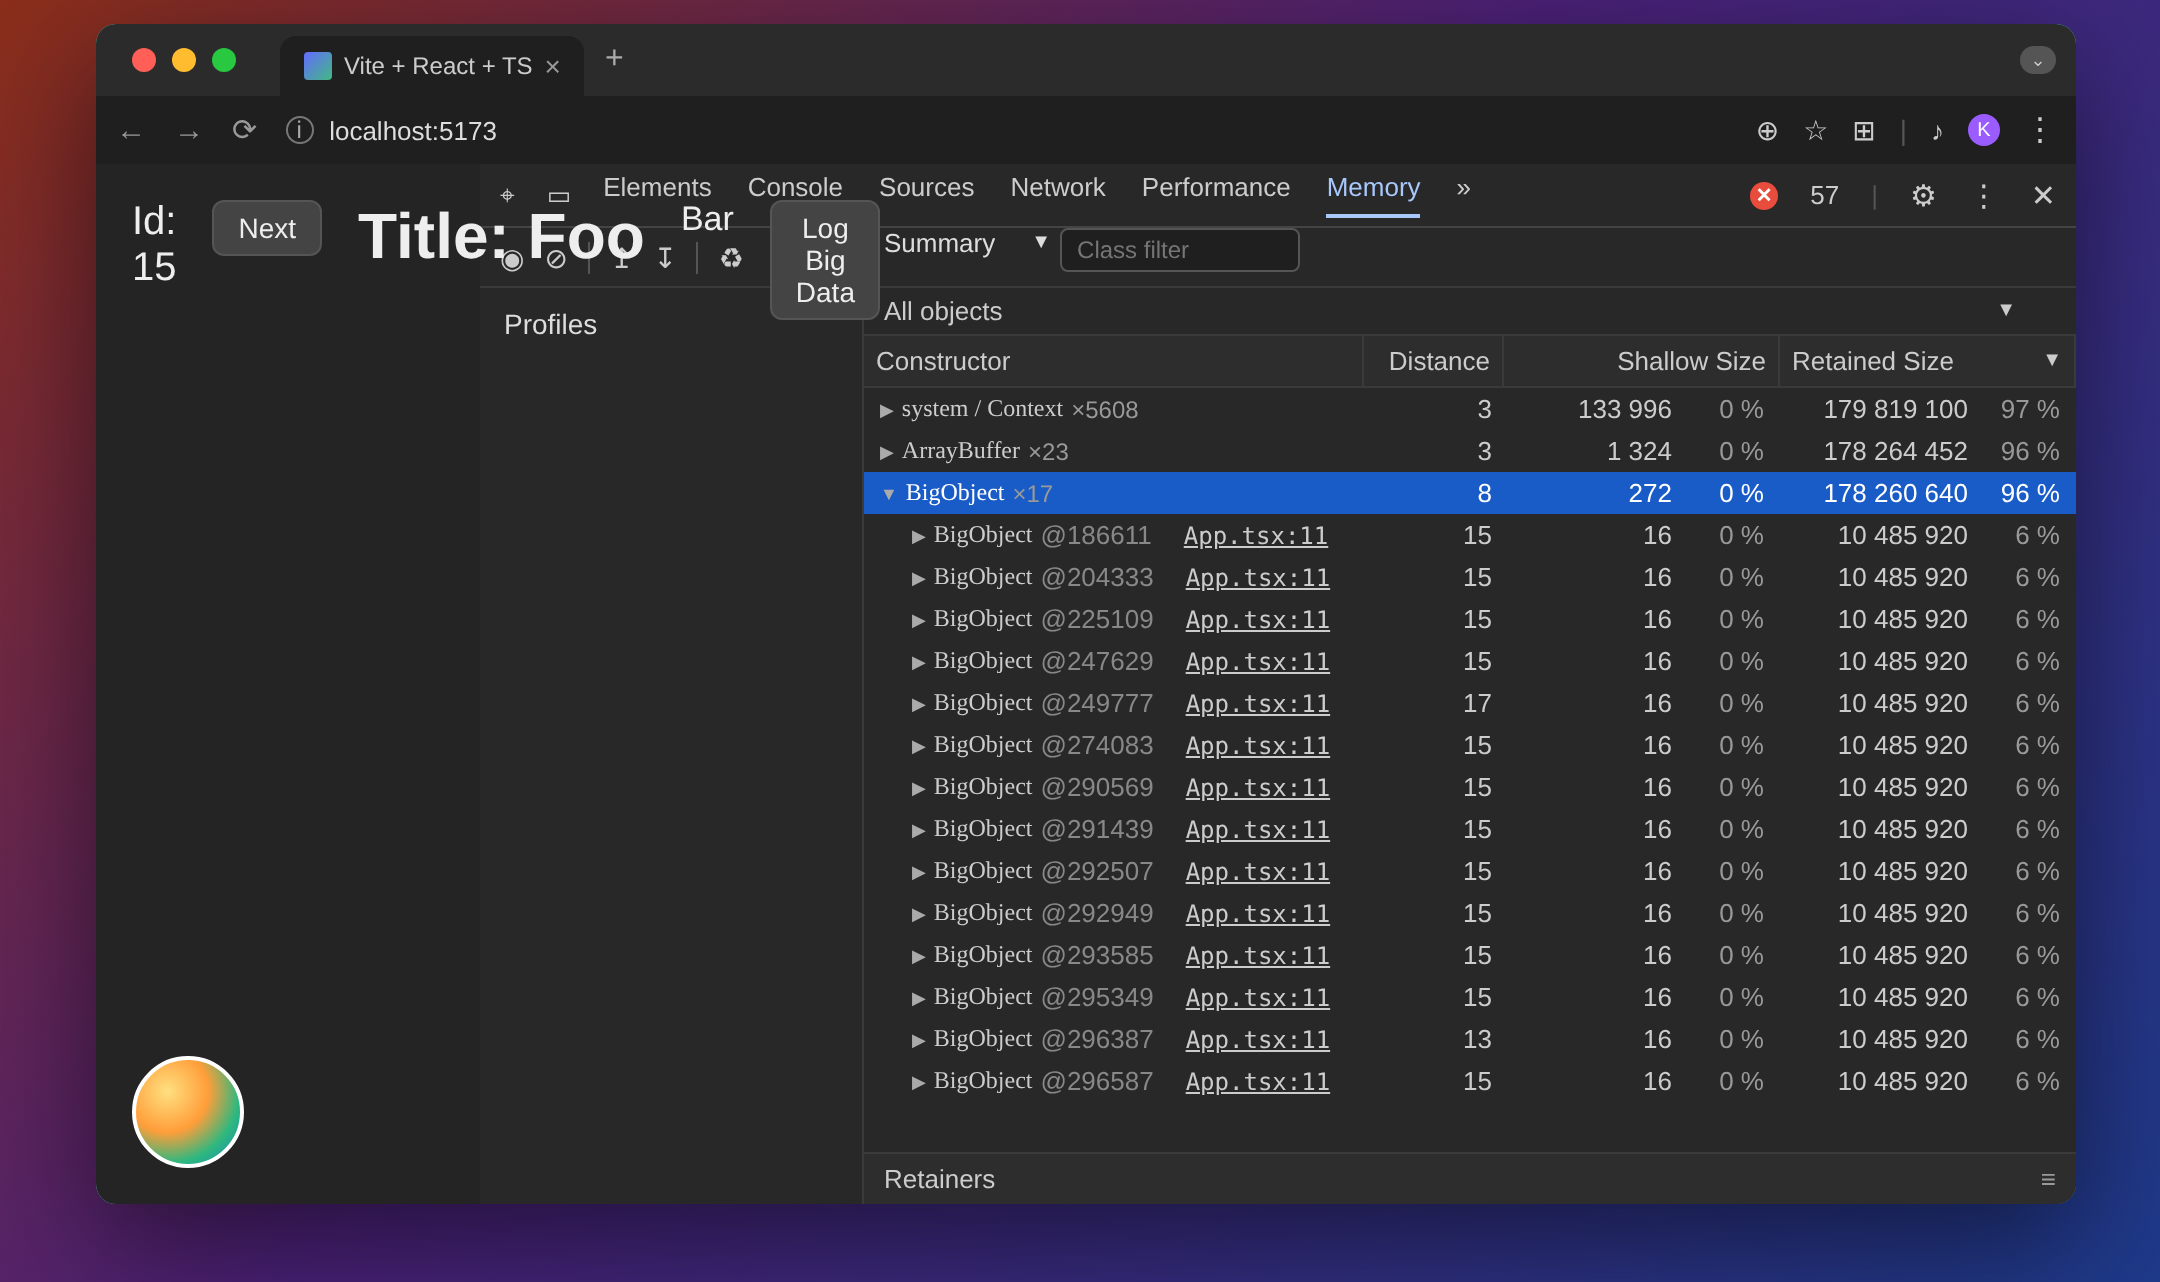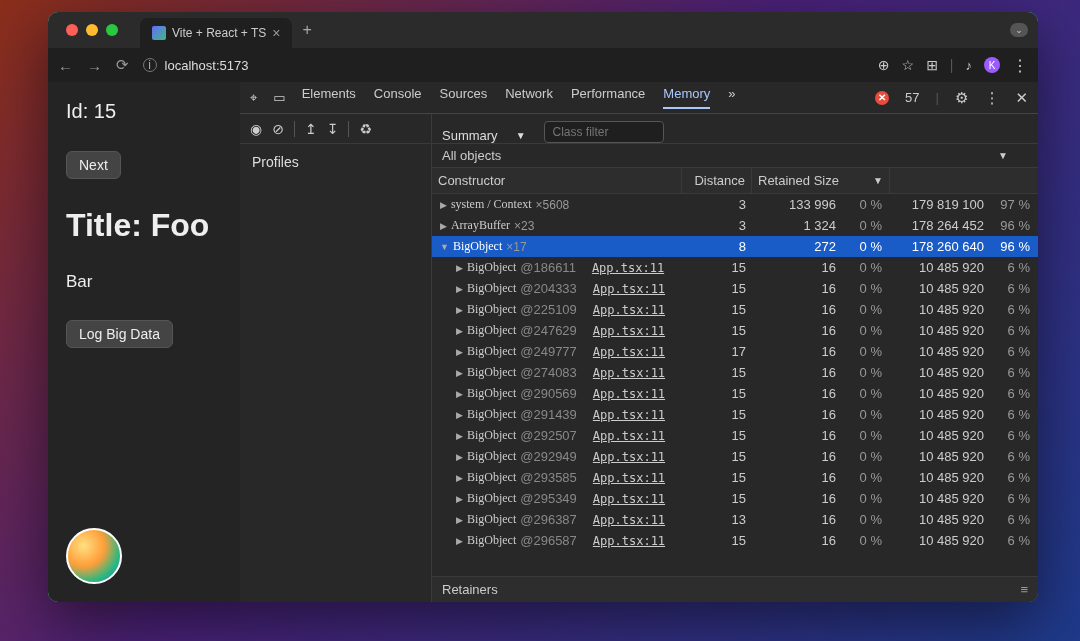--- a/index.html
+++ b/index.html
@@ -16,21 +16,21 @@
 .urlbar { height: 34px; background: #1f1f1f; display: flex; align-items: center; padding: 0 10px; gap: 14px; color: #aaa; }
 .urlbar .nav-icon { font-size: 15px; color: #999; }
 .addrbox { flex: 1; display: flex; align-items: center; gap: 8px; }
 .addr { color: #ddd; font-size: 13px; }
 .right-icons { display: flex; gap: 12px; align-items: center; color: #ccc; font-size: 14px; }
 .zoom-ico, .star-ico, .ext-ico { font-size: 14px; }
 .wavy { font-size: 13px; }
 .avatar-badge { width: 16px; height: 16px; background: #9b5cff; border-radius: 50%; display: inline-flex; align-items: center; justify-content: center; font-size: 10px; color: #fff; }
 .dots { font-size: 16px; }
 .content { flex: 1; display: flex; overflow: hidden; }
-.app-pane { width: 192px; background: #242424; color: #eee; padding: 18px; display: flex; flex-direction: column; gap: 28px; position: relative; }
+.app-pane { width: 192px; background: #242424; color: #eee; padding: 18px; display: flex; gap: 18px; position: relative; }
 .app-id { font-size: 20px; font-weight: 500; }
 .btn { background: #444; border: 1px solid #555; border-radius: 6px; padding: 5px 12px; font-size: 14px; color: #eee; align-self: flex-start; }
 .app-title { font-size: 32px; font-weight: 700; white-space: nowrap; }
 .app-bar { font-size: 17px; }
 .app-avatar { position: absolute; bottom: 18px; left: 18px; width: 56px; height: 56px; border-radius: 50%; background: radial-gradient(circle at 30% 30%, #ffe080, #ff9e3a 40%, #2db87f 70%, #1a7fbf); border: 2px solid #fff; }
 .devtools { flex: 1; display: flex; flex-direction: column; background: #282828; color: #ccc; }
 .dt-top { height: 32px; border-bottom: 1px solid #444; display: flex; align-items: center; padding: 0 10px; gap: 16px; font-size: 13px; }
 .dt-top .spacer { flex: 1; }
 .dt-tabs { display: flex; gap: 18px; }
 .dt-tab { }
@@ -48,21 +48,21 @@
 .profiles-hdr { padding: 10px 12px 4px; font-size: 14px; color: #ddd; }
 .heap-lbl { padding: 6px 12px; font-size: 11px; color: #888; letter-spacing: 0.5px; }
 .snap { display: flex; gap: 8px; padding: 6px 12px; align-items: center; }
 .snap.selected { background: #3a3a3a; }
 .snap-ico { width: 16px; height: 16px; border: 1px solid #999; border-radius: 2px; position: relative; }
 .snap-ico::after { content:''; position:absolute; top:-3px; right:-1px; width:6px; height:6px; background:#282828; border-left:1px solid #999; border-bottom:1px solid #999; }
 .snap-txt { display: flex; flex-direction: column; }
 .snap-name { font-size: 13px; color: #eee; }
 .snap-size { font-size: 11px; color: #999; }
 .dt-main { flex: 1; display: flex; flex-direction: column; overflow: hidden; }
-.filter-row { height: 30px; display: flex; align-items: flex-end; gap: 18px; padding: 0 10px; border-bottom: 1px solid #3a3a3a; }
+.filter-row { height: 30px; display: flex; align-items: flex-start; gap: 4px; padding: 0 10px; border-bottom: 1px solid #3a3a3a; }
 .summary-dd { font-size: 13px; color: #ddd; display: flex; align-items: center; gap: 18px; }
 .caret { font-size: 10px; }
 .class-filter { background: #1f1f1f; border: 1px solid #555; border-radius: 4px; padding: 3px 8px; font-size: 12px; color: #888; width: 120px; }
 .allobj-row { height: 24px; display: flex; align-items: center; padding: 0 10px; border-bottom: 1px solid #3a3a3a; font-size: 13px; justify-content: space-between; padding-right: 30px; }
 .ao-caret { font-size: 10px; }
 .table-hdr, .table-row { display: grid; grid-template-columns: 1fr 70px 90px 48px 100px 48px; align-items: center; font-size: 13px; }
 .table-hdr { height: 26px; border-bottom: 1px solid #3a3a3a; background: #2d2d2d; color: #ccc; }
 .table-hdr > div { padding: 0 6px; border-right: 1px solid #3a3a3a; height: 100%; display: flex; align-items: center; }
 .th-c { }
 .th-r { justify-content: flex-end; }
@@ -178,20 +178,21 @@
             </div>
             <input class="class-filter" placeholder="Class filter" style="">
           </div>
           <div class="allobj-row">
             <span>All objects</span>
             <span class="ao-caret">▼</span>
           </div>
           <div class="table-hdr">
             <div class="th-c">Constructor</div>
             <div class="th-r">Distance</div>
+            <div class="th-r" style="grid-column: span 2">Shallow Size</div>
             <div class="th-rs" style="grid-column: span 2">
                 <span>Retained Size</span>
                 <span class="caret">▼</span>
               </div>
           </div>
           <div class="table-body" id="tbody">
               <div class="table-row">
                 <div class="cell constructor-cell" style="padding-left:6px">
                   <span class="tri">▶</span> 
                   <span class="mono">system / Context</span> 

